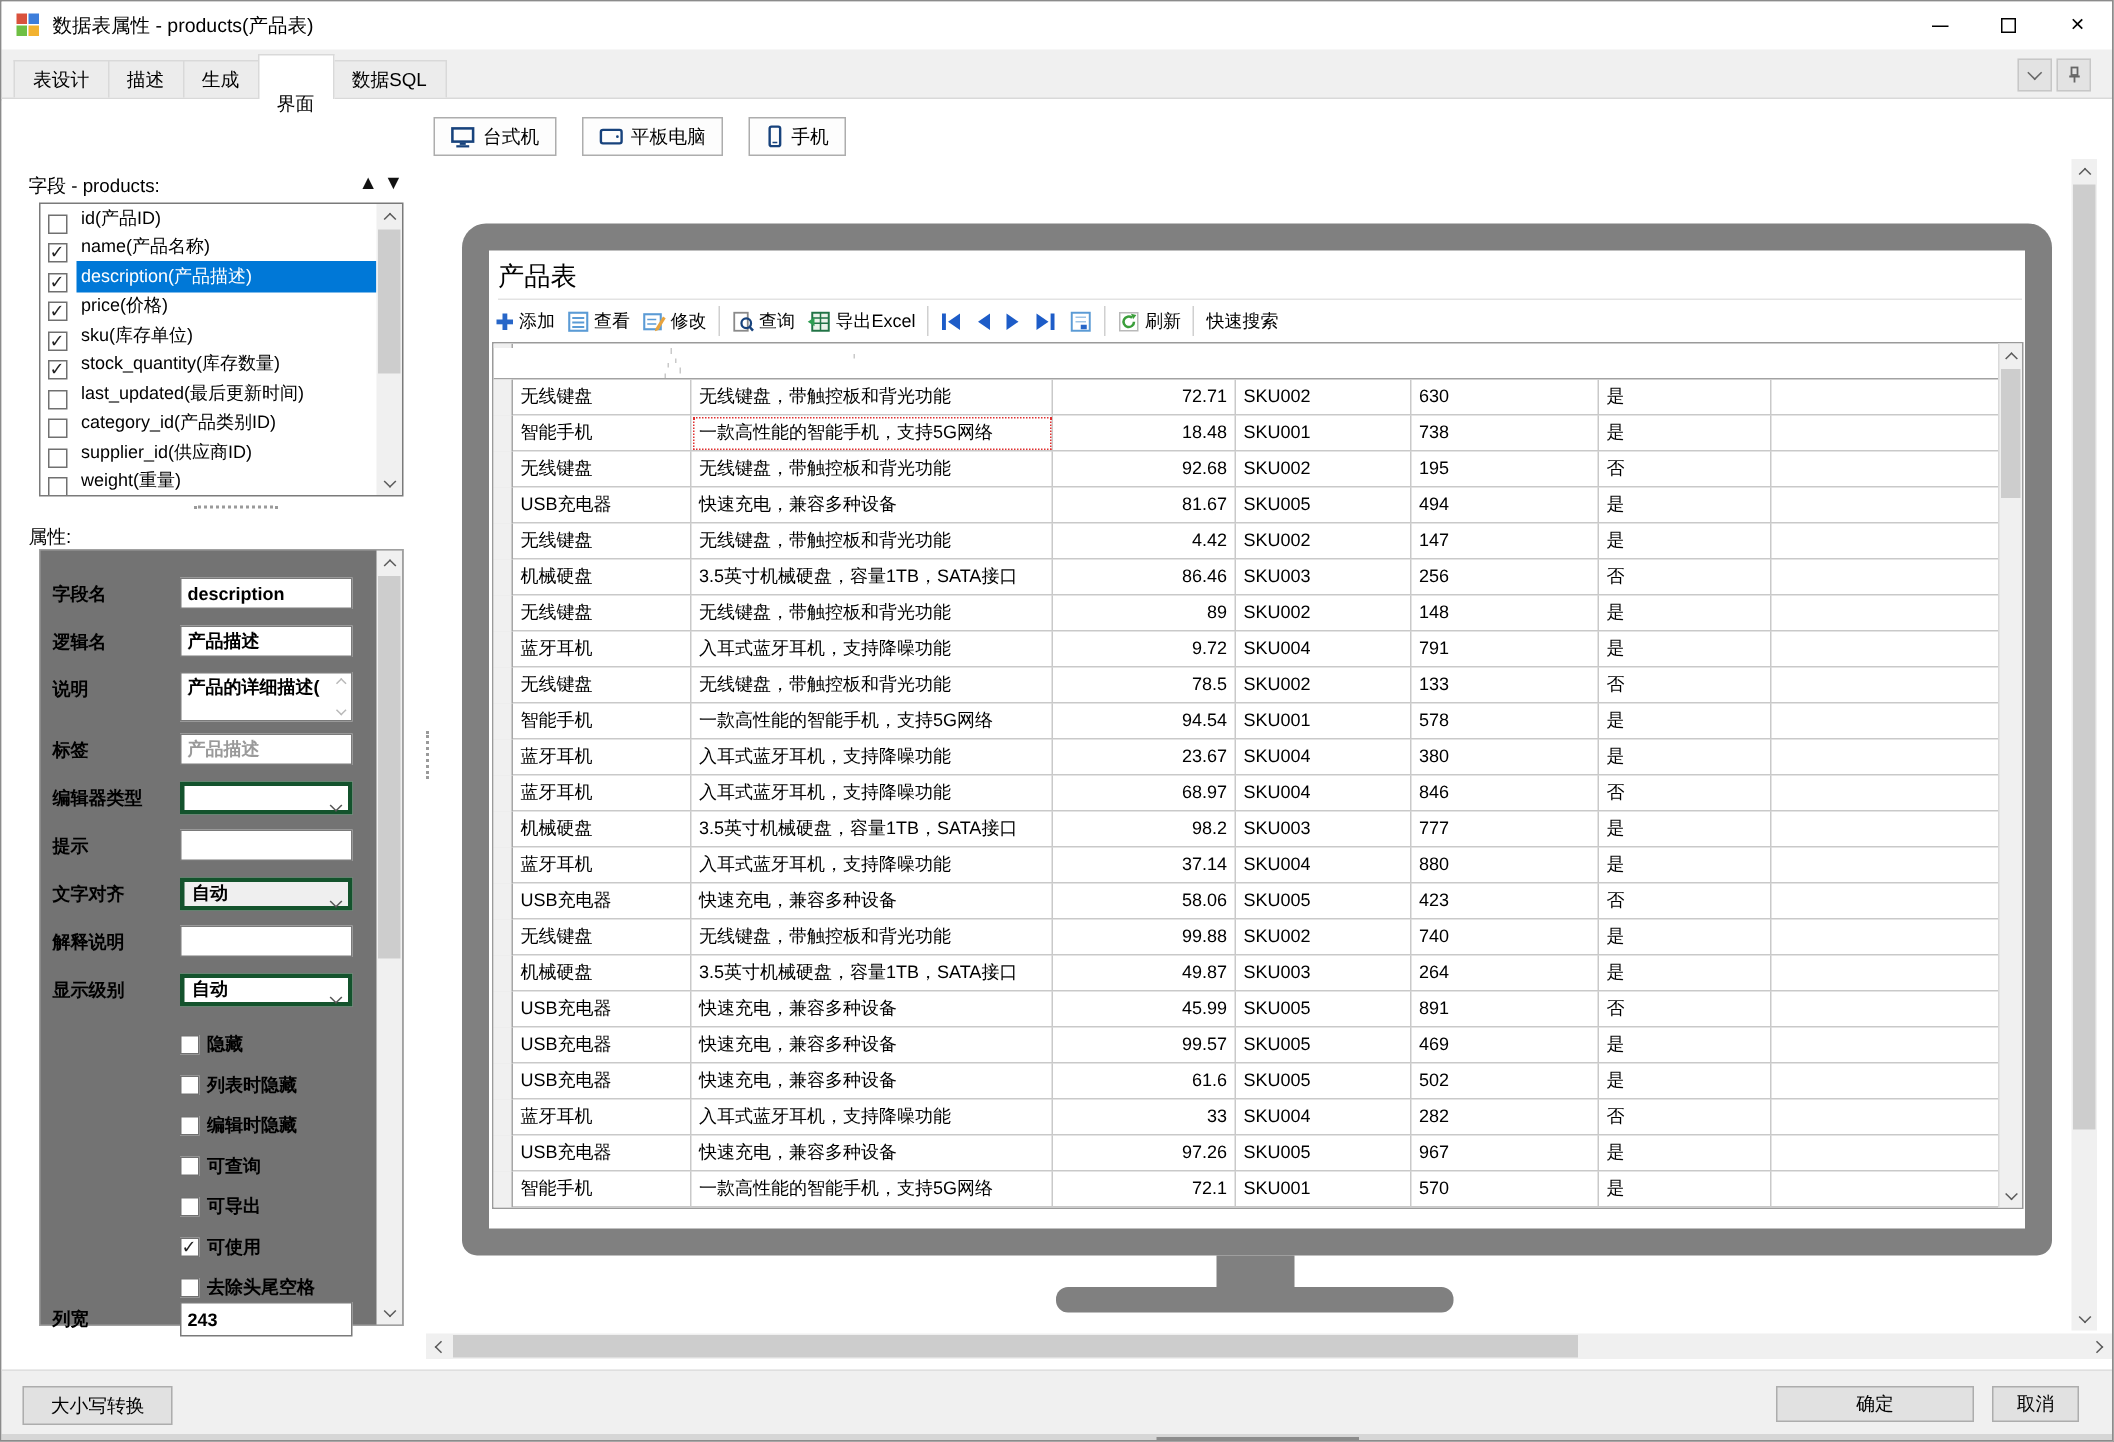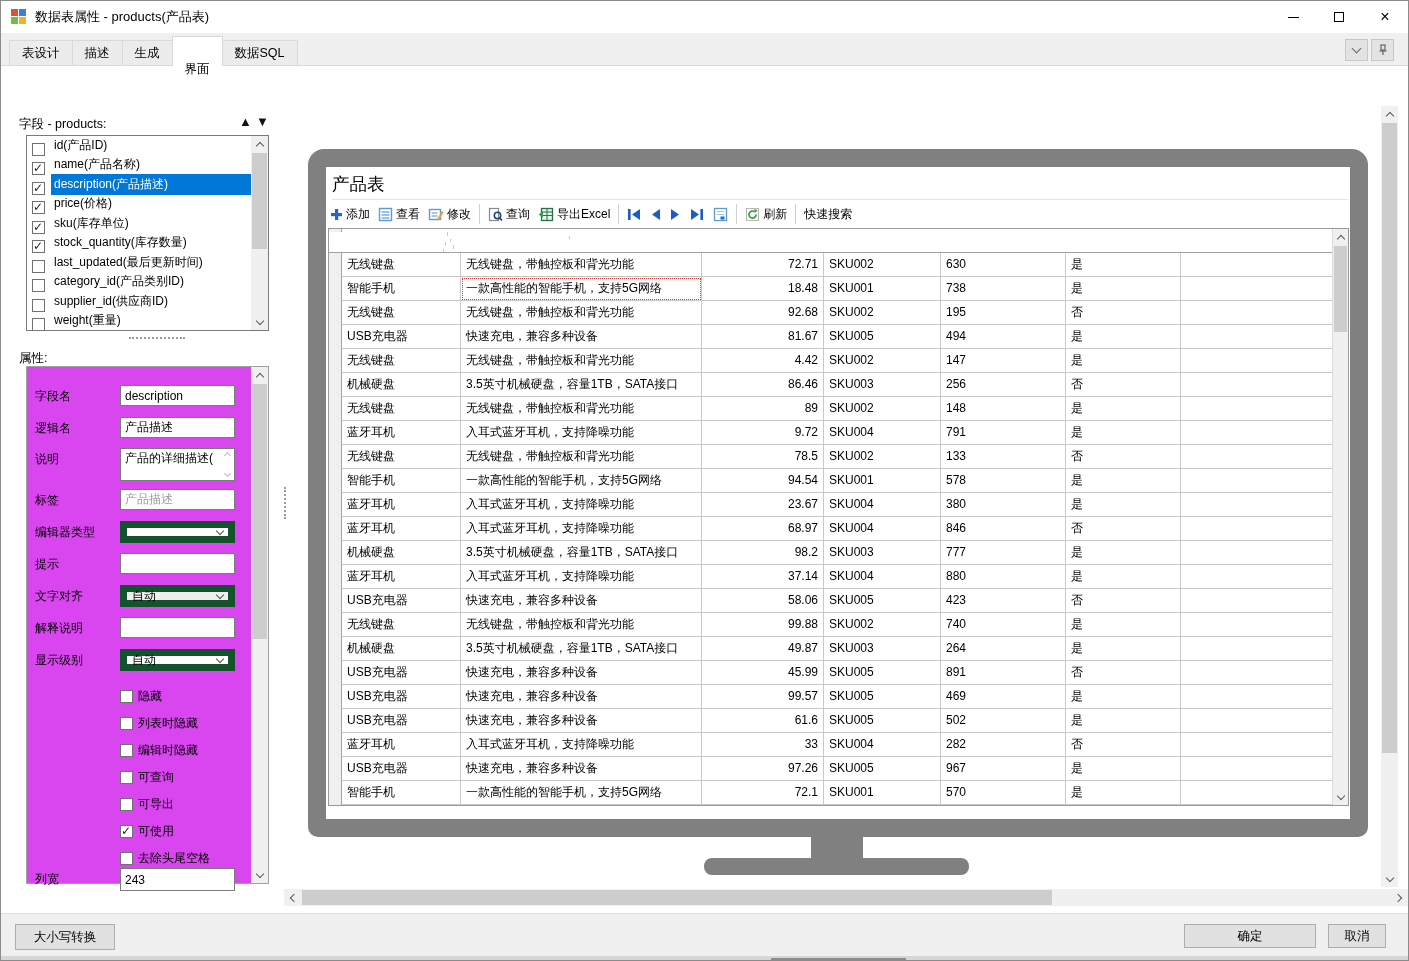--- a/index.html
+++ b/index.html
@@ -56,31 +56,31 @@
   .hsb .sb-arrow { position:absolute; top:0; bottom:0; width:17px; display:flex; align-items:center; justify-content:center; }
   .hsb .left { left:0; } .hsb .right { right:0; }
   .sb-chev-left { width:6px; height:6px; border-left:1.5px solid #5a5a5a; border-bottom:1.5px solid #5a5a5a; transform:rotate(45deg); margin-left:3px; }
   .sb-chev-right { width:6px; height:6px; border-right:1.5px solid #5a5a5a; border-top:1.5px solid #5a5a5a; transform:rotate(45deg); margin-right:3px; }
   .sb-thumb-h { position:absolute; top:1px; bottom:1px; background:#cdcdcd; }
   
   .hsplit { position:absolute; left:128px; top:270px; width:56px; border-top:2px dotted #9a9a9a; }
   .vsplit { position:absolute; left:283px; top:420px; height:32px; border-left:2px dotted #9a9a9a; }
   
   .props-caption { position:absolute; left:18px; top:283px; font-size:12.5px; }
-  .propsbox { position:absolute; left:25px; top:299px; width:243px; height:518px; border:1px solid #a0a0a0; background:#d946ef; }
+  .propsbox { position:absolute; left:25px; top:299px; width:243px; height:518px; border:1px solid #a0a0a0; background:#737373;font-weight:bold; }
   .prow { position:absolute; left:0; width:224px; }
   .plabel { position:absolute; left:8px; top:3px; width:82px; }
   .pctrl { position:absolute; left:93px; top:0; width:115px; }
   .tin { width:115px; height:21px; border:1px solid #7a7a7a; background:#fff; font:inherit; padding:0 4px; color:#000; }
   .tin.muted { color:#9a9a9a; }
   .tarea { width:115px; height:33px; border:1px solid #7a7a7a; background:#fff; font:inherit; padding:1px 14px 0 4px; resize:none; overflow:hidden; }
   .spinner { position:absolute; right:2px; top:2px; width:12px; height:29px; display:flex; flex-direction:column; align-items:center; justify-content:space-between; padding:3px 0; }
   .spn { width:5px; height:5px; border-right:1.2px solid #b9b9b9; border-bottom:1.2px solid #b9b9b9; }
   .spn.u { transform:rotate(-135deg); } .spn.d { transform:rotate(45deg); }
-  .pcombo { width:115px; height:22px; border:7px solid #14532d; background:#fff; display:flex; align-items:center; padding:0 5px; }
+  .pcombo { width:115px; height:22px; border:3px solid #14532d; background:#fff; display:flex; align-items:flex-end; padding:0 5px; }
   .pcombo.filled { background:#efefef; }
   .pcombo .chev { margin-left:auto; width:6px; height:6px; border-right:1.4px solid #555; border-bottom:1.4px solid #555; transform:rotate(45deg); margin-top:-2px; }
   .opt-list { position:absolute; left:93px; top:316px; }
   .optrow { display:flex; align-items:center; height:27px; }
   .optrow .cb { margin-right:5px; }
   .cw-row { position:absolute; left:0; top:501px; width:224px; }
   
   .devbtns { position:absolute; left:288px; top:11px; display:flex; gap:17px; }
   .devbtn { height:26px; border:1px solid #adadad; background:#fdfdfd; display:flex; align-items:center; justify-content:center; gap:5px; padding:0 10px; font-size:12.5px; }
   
@@ -352,20 +352,44 @@
       <div class="sb-arrow up">
           <span class="sb-chev-up"></span>
         </div>
       <div class="sb-thumb-v" style="top:17px;height:255px;"></div>
       <div class="sb-arrow down">
           <span class="sb-chev-down"></span>
         </div>
     </div>
   </div>
 
+  <div class="devbtns">
+    <div class="devbtn">
+      <svg width="17" height="15" viewBox="0 0 17 15">
+        <rect x="1.6" y="1.6" width="13.8" height="8.8" fill="none" stroke="#17427c" stroke-width="1.7"></rect>
+        <rect x="6.5" y="11" width="4" height="1.6" fill="#17427c"></rect>
+        <rect x="4.2" y="12.8" width="8.6" height="1.5" fill="#17427c"></rect>
+      </svg>
+      <span>台式机</span>
+    </div>
+    <div class="devbtn">
+      <svg width="17" height="14" viewBox="0 0 17 14">
+        <rect x="1.6" y="2.6" width="13.8" height="9" rx="1.4" fill="none" stroke="#17427c" stroke-width="1.6"></rect>
+        <circle cx="12.6" cy="7.1" r="0.9" fill="#17427c"></circle>
+      </svg>
+      <span>平板电脑</span>
+    </div>
+    <div class="devbtn">
+      <svg width="13" height="16" viewBox="0 0 13 16">
+        <rect x="3.1" y="1.4" width="7" height="13" rx="1.3" fill="none" stroke="#17427c" stroke-width="1.6"></rect>
+        <line x1="5" y1="12" x2="8.2" y2="12" stroke="#17427c" stroke-width="1.1"></line>
+      </svg>
+      <span>手机</span>
+    </div>
+  </div>
 
   <div class="monitor">
     <div class="screen">
 
       <div class="scr-title">产品表</div>
 
       <div class="scr-toolbar">
         <span class="tbtn">
           <svg width="13" height="13" viewBox="0 0 13 13">
             <rect x="5" y="1" width="3.2" height="11" fill="#2766c8"></rect>

